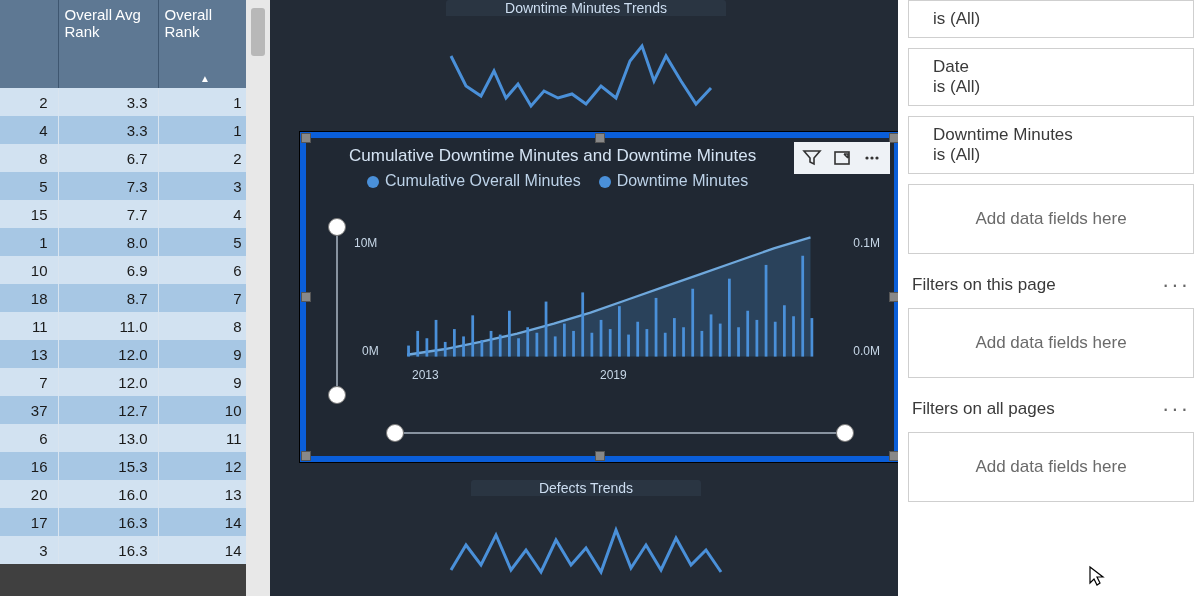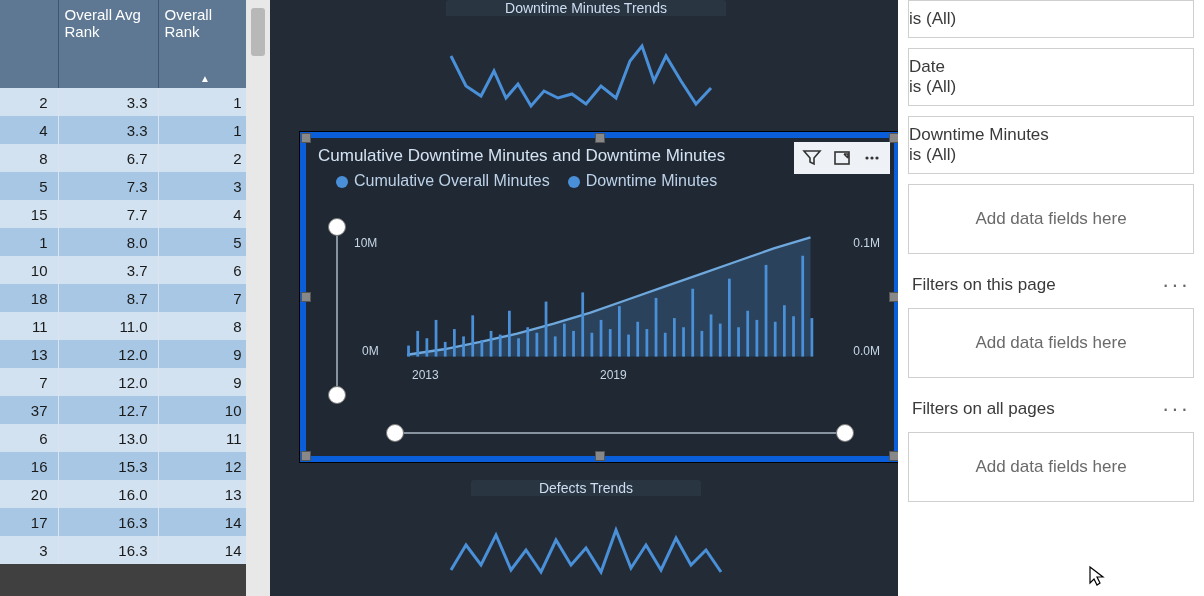--- a/index.html
+++ b/index.html
@@ -75,20 +75,21 @@
   .mini-chart2 { position: absolute; left: 160px; top: 510px; width: 280px; height: 86px; }
   svg .spark { stroke: #4a90d9; stroke-width: 3; fill: none; }
   
   .visual {
     position: absolute;
     left: 14px; top: 132px;
     width: 600px; height: 330px;
     background: #202833;
     border: 6px solid #0a5ed9;
     box-shadow: 0 0 0 1px #000;
+    padding-left: 31px;
   }
   .visual-handles .h {
     position: absolute; width: 10px; height: 10px;
     background: #888; border: 1px solid #555;
   }
   .visual-title {
     color: #d4e3f3; font-size: 17px;
     padding: 8px 12px 4px 12px;
     display: flex; align-items: center; gap: 10px;
   }
@@ -114,21 +115,21 @@
   .filters {
     position: absolute;
     left: 898px; top: 0;
     width: 306px; height: 596px;
     background: #fff;
     padding: 0 10px;
     font-size: 17px; color: #3a3a3a;
   }
   .filter-card {
     border: 1px solid #cfcfcf;
-    padding: 8px 0;
+    padding: 8px 24px;
     margin-bottom: 10px;
   }
   .filter-card.drop { color: #6a6a6a; text-align: center; padding: 24px 12px; }
   .section-head { display: flex; justify-content: space-between; align-items: center; padding: 8px 4px 10px 4px; color: #3a3a3a; }
   .dots { font-size: 22px; letter-spacing: 2px; color: #666; cursor: pointer; }
   .cursor-ptr { position: absolute; right: 98px; bottom: 4px; font-size: 18px; color: #000; pointer-events: none; }
 </style>
 </head>
 <body>
 
@@ -170,21 +171,21 @@
           <td>7.7</td>
           <td>4</td>
         </tr>
         <tr class="band-b">
           <td>1</td>
           <td>8.0</td>
           <td>5</td>
         </tr>
         <tr class="band-a">
           <td>10</td>
-          <td>3.7</td>
+          <td>6.9</td>
           <td>6</td>
         </tr>
         <tr class="band-b">
           <td>18</td>
           <td>8.7</td>
           <td>7</td>
         </tr>
         <tr class="band-a">
           <td>11</td>
           <td>11.0</td>

